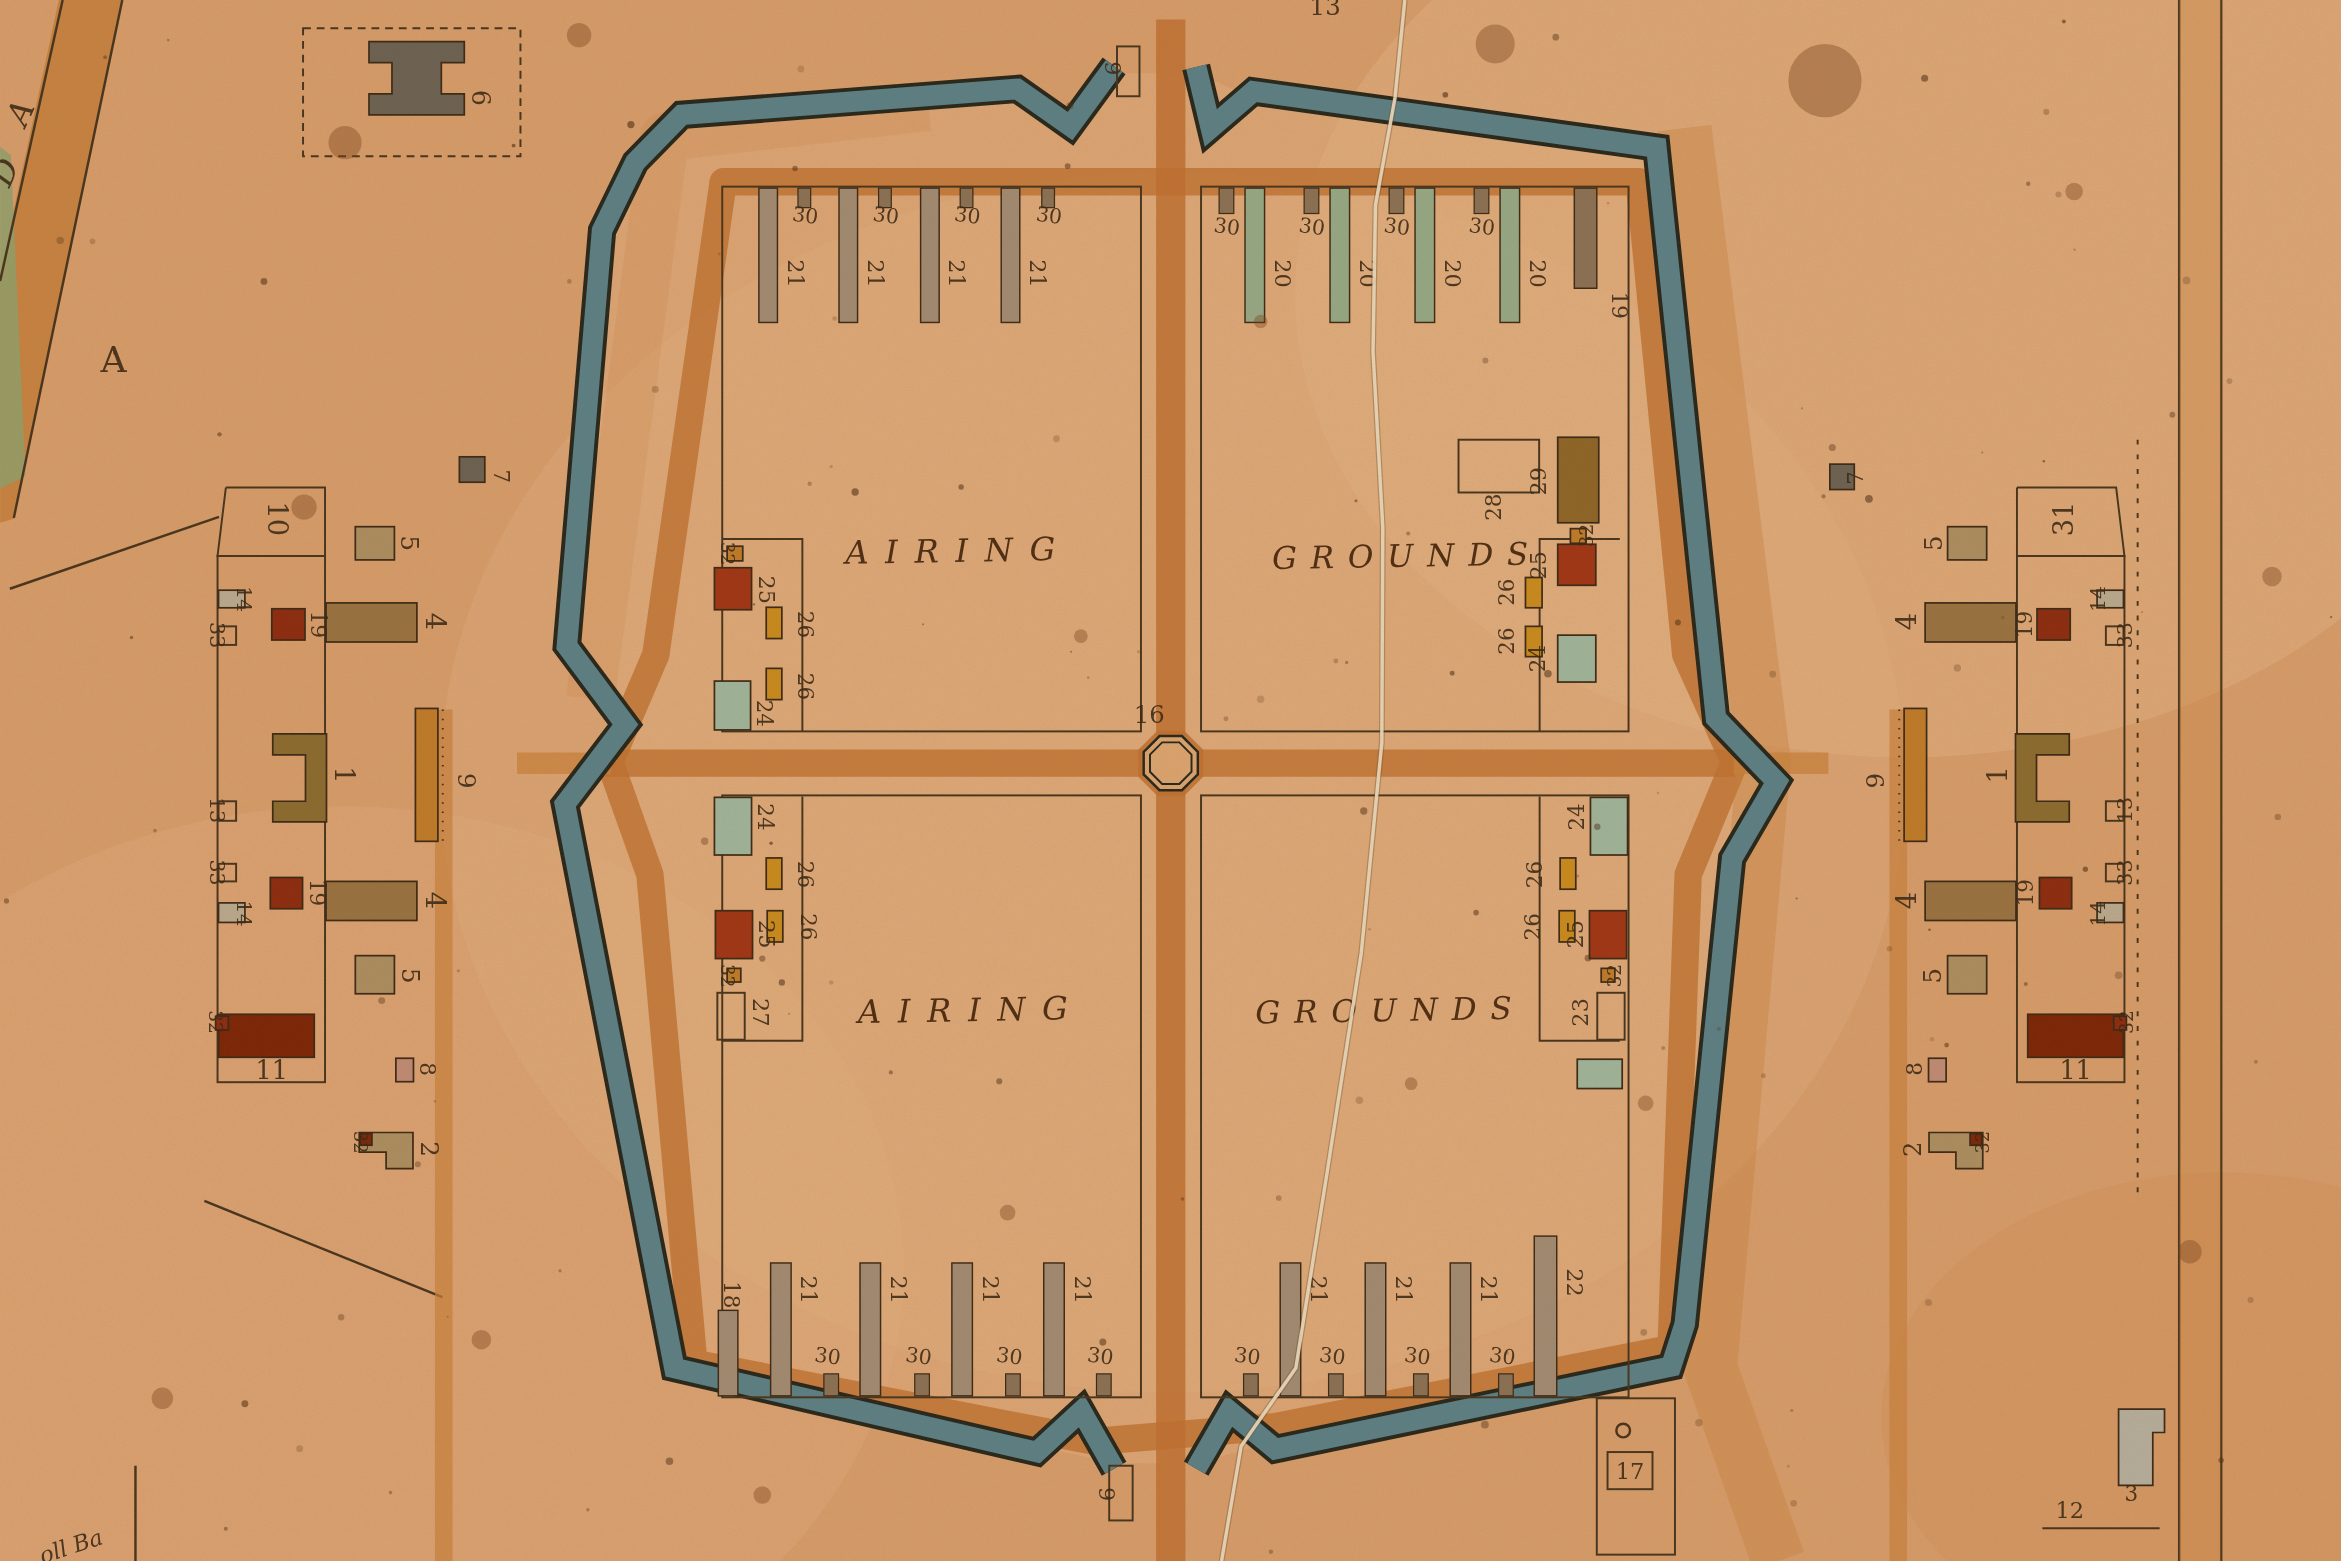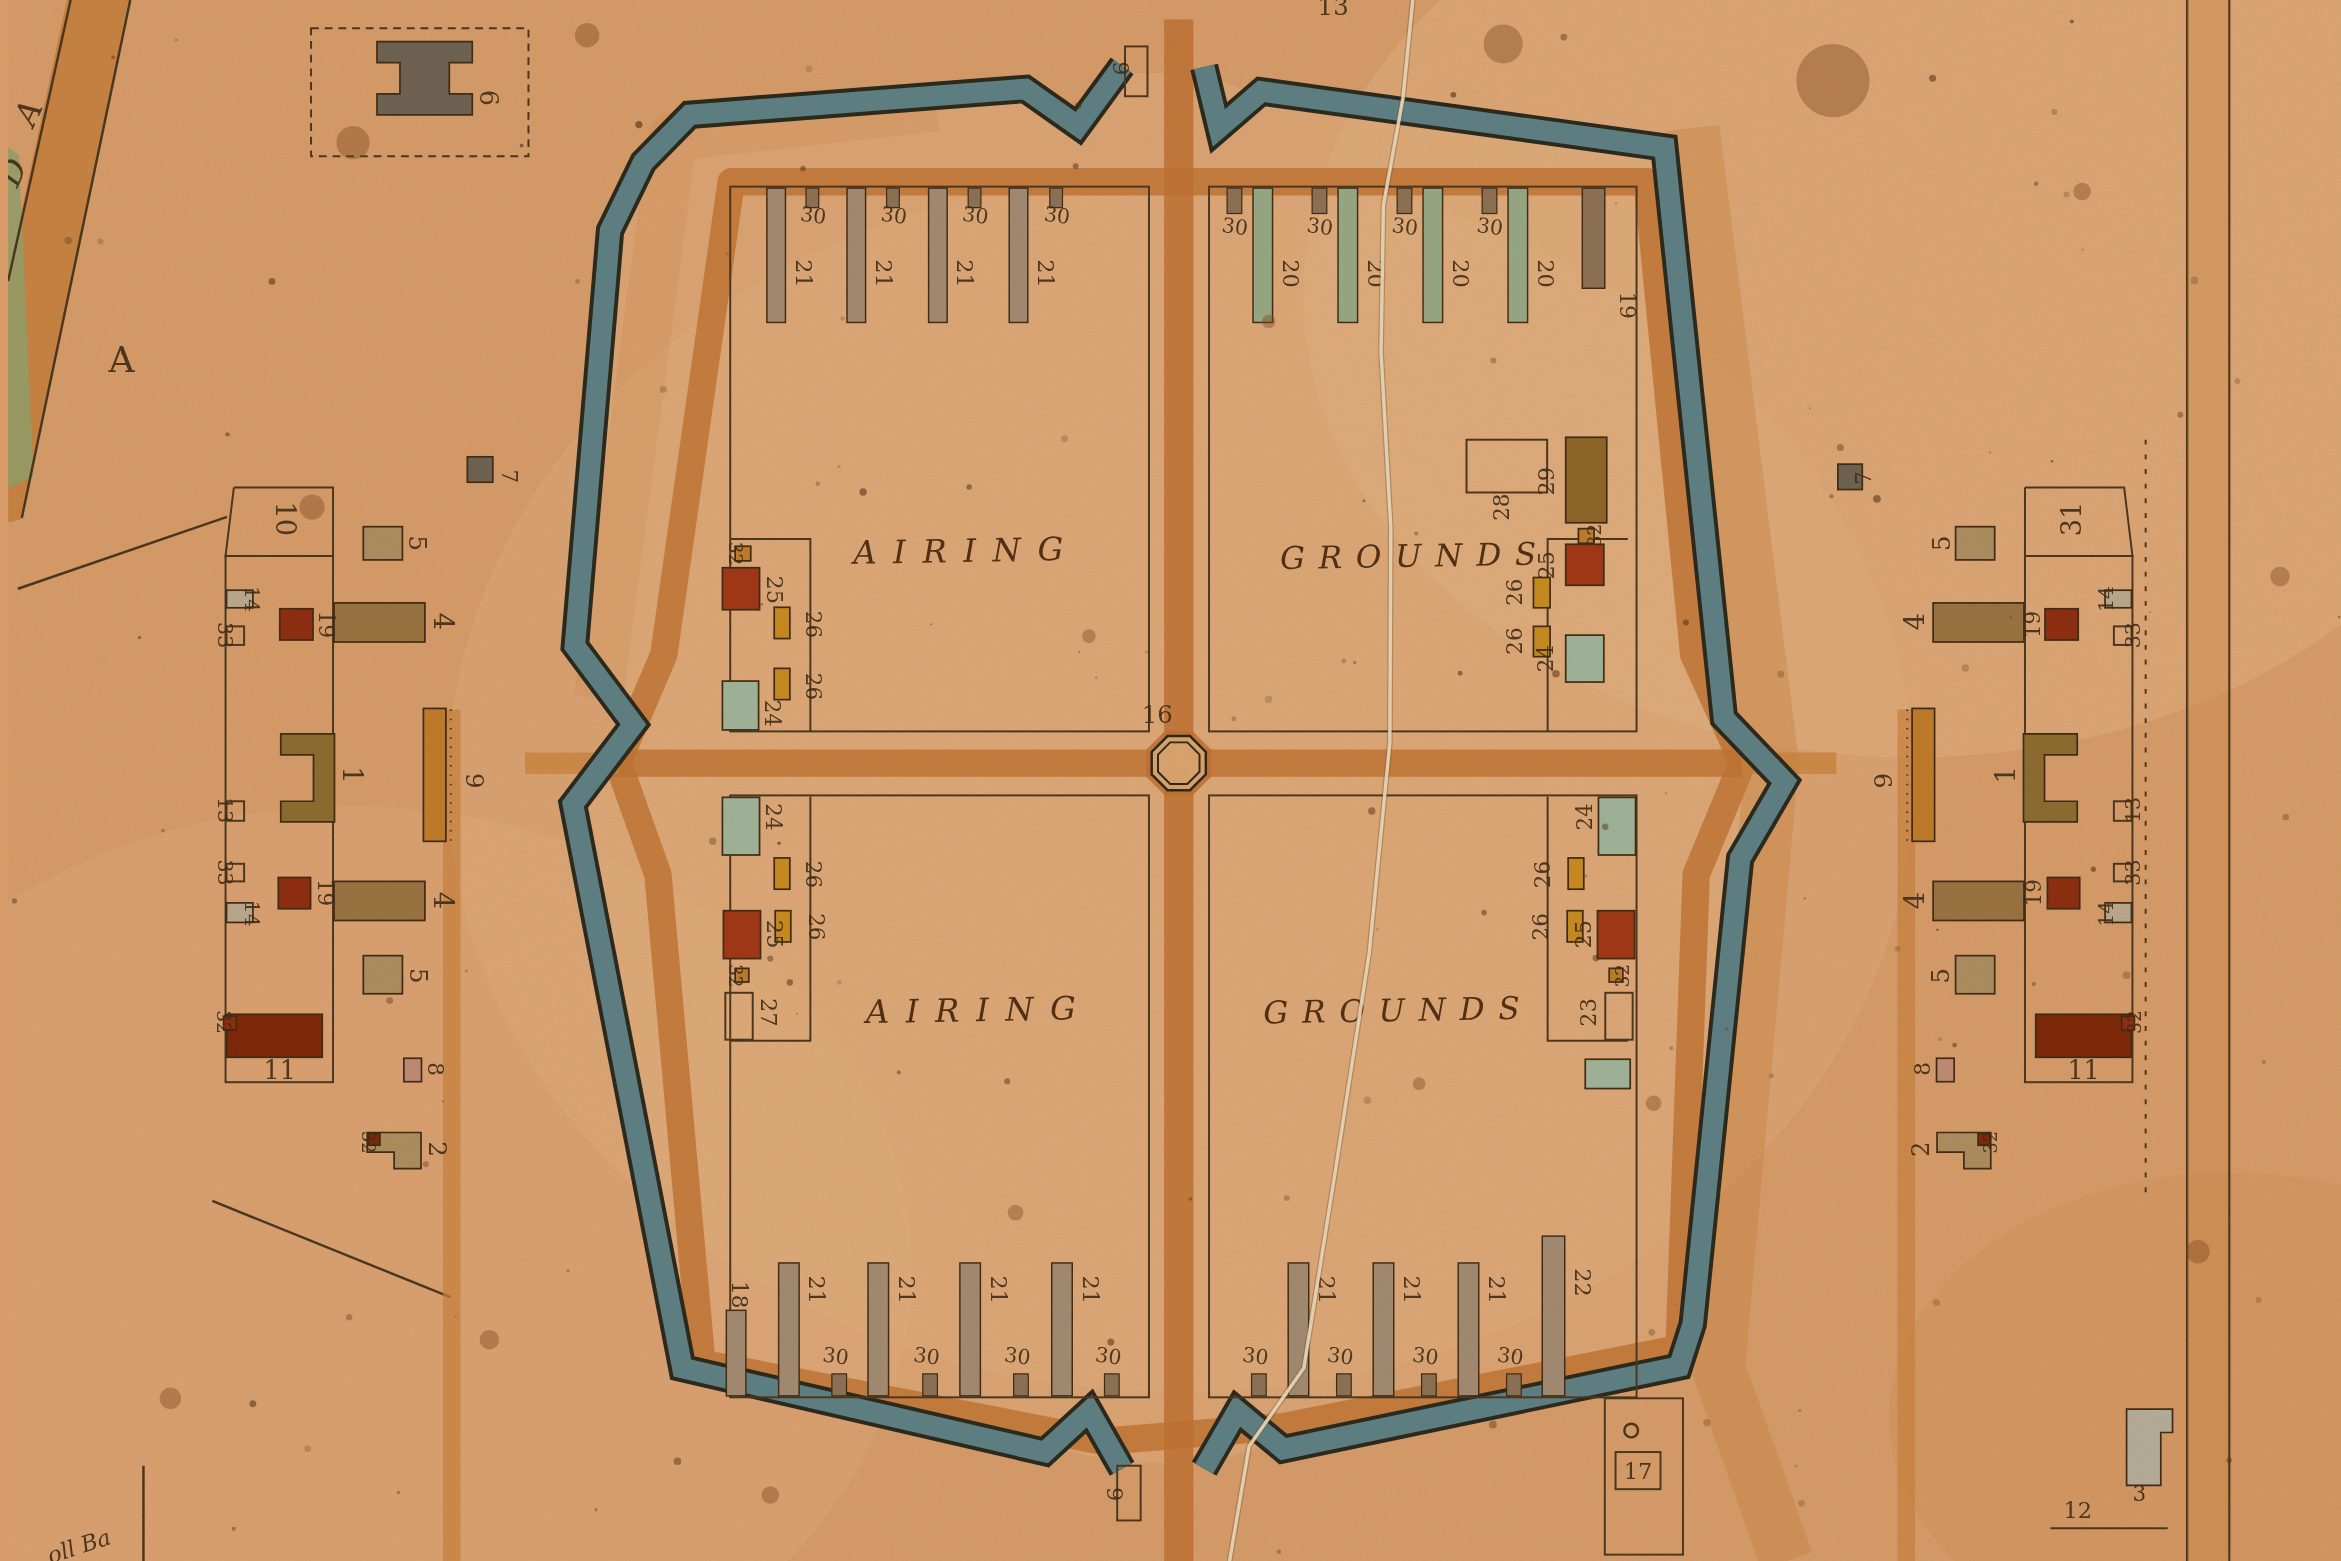--- a/index.html
+++ b/index.html
@@ -1,18 +1,18 @@
 <!DOCTYPE html>
 <html style="font-size:7.8px"><head>
 <meta charset="utf-8">
 <style>
   html,body{margin:0;padding:0;background:#d79c6a;}
   body{width:2342px;height:1561px;overflow:hidden;position:relative;
        font-family:"DejaVu Serif", serif;}
-  .stage{position:absolute;inset:0;margin-left:8px;}
+  .stage{position:absolute;inset:0;}
   svg{position:absolute;left:0;top:0;}
   text{fill:#3b2815;}
   .mapword{font-style:italic;fill:#4d2c12;}
 </style>
 </head>
 <body>
 
 <div class="stage">
   <svg id="map" width="2342" height="1561" viewBox="0 0 4793 3195">
     <defs>

